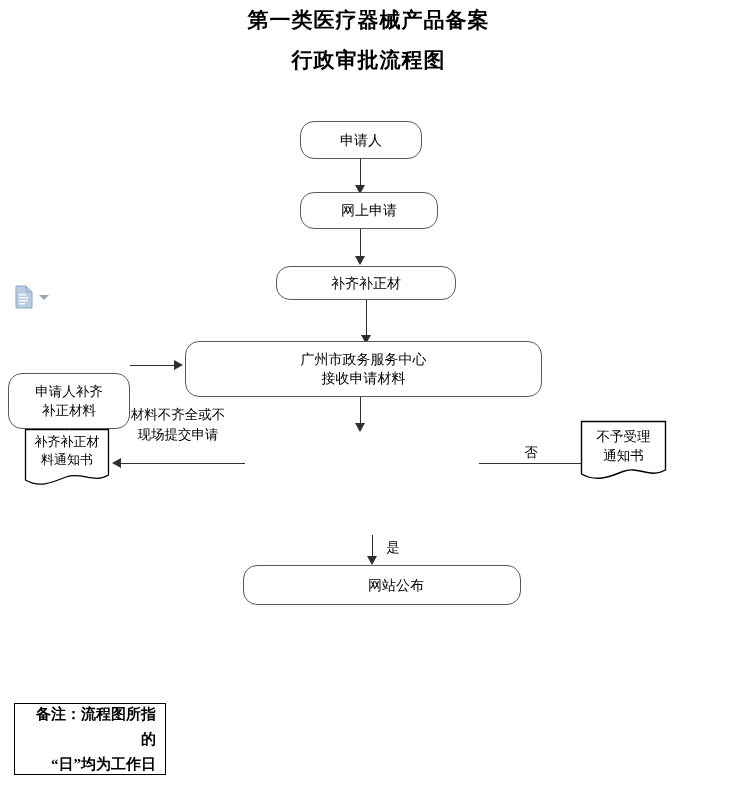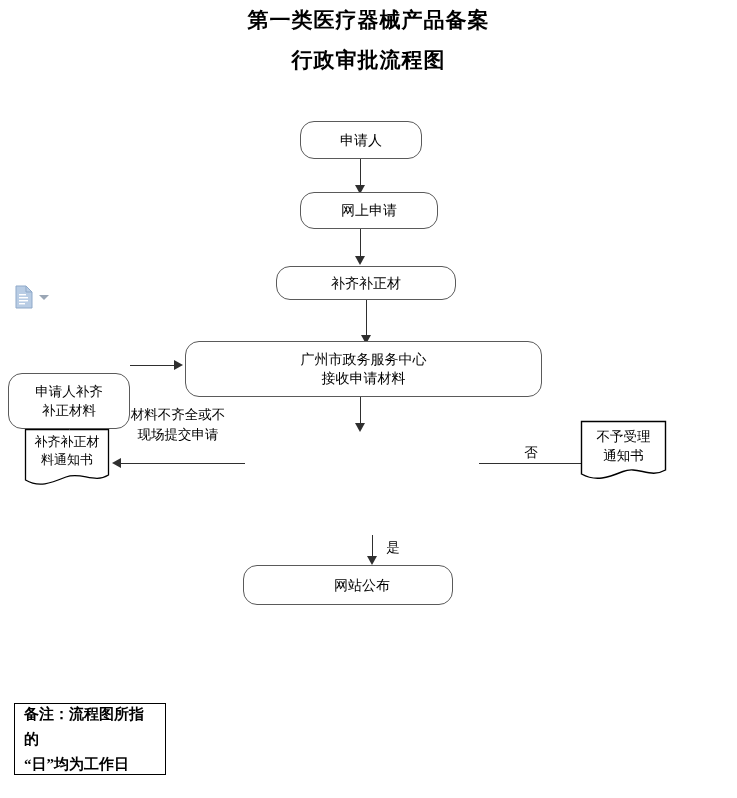--- a/index.html
+++ b/index.html
@@ -128,20 +128,21 @@
     justify-content: flex-start;
     padding: 6px 9px;
   }
   #note-text {
     font-family: "Liberation Serif", "DejaVu Serif", serif;
     font-size: 15px;
     font-weight: bold;
     line-height: 25px;
     white-space: pre-line;
     color: #000;
+    text-align: right;
   }
 
   
   #doc-icon-widget {
     position: absolute;
     display: flex;
     align-items: center;
     gap: 5px;
   }
   #doc-icon-glyph { display: block; }
@@ -191,21 +192,21 @@
 接收申请材料</div>
 
   <div class="line-v" style="left:360px; top:397px; height:28px;"></div>
   <div class="arrow down" style="left:355px; top:423px;"></div>
 
 
   <div class="line-v" style="left:372px; top:535px; height:24px;"></div>
   <div class="arrow down" style="left:367px; top:556px;"></div>
   <div class="edge-label" style="left:378px; top:538px; width:30px;">是</div>
 
-  <div class="node" style="left:243px; top:565px; width:210px; height:40px;padding-left:32px;">网站公布</div>
+  <div class="node" style="left:243px; top:565px; width:278px; height:40px;padding-left:32px;">网站公布</div>
 
   <div class="line-h" style="left:479px; top:463px; width:112px;"></div>
   <div class="arrow right" style="left:588px; top:458px;"></div>
   <div class="edge-label" style="left:516px; top:443px; width:30px;">否</div>
 
   <div class="doc" style="left:580px; top:420px; width:87px; height:62px;">
     <svg width="87" height="62" viewBox="0 0 87 62">
       <path d="M1.5 1.5 H85.5 V50 C70 59 58 45.5 43 51.5 C28 57.5 16 62 1.5 54 Z" fill="#ffffff" stroke="#000000" stroke-width="1.4"></path>
     </svg>
     <div class="doc-text" style="padding-top:7px;">不予受理

